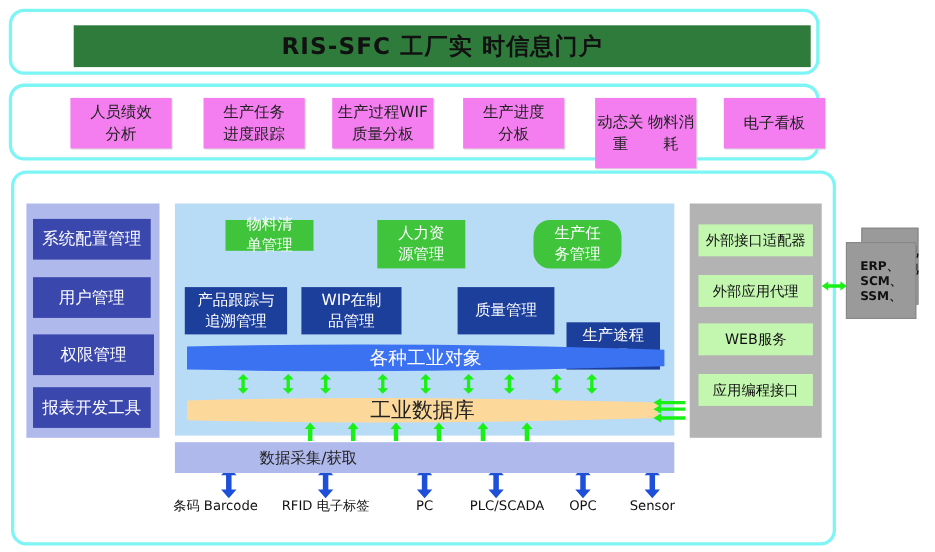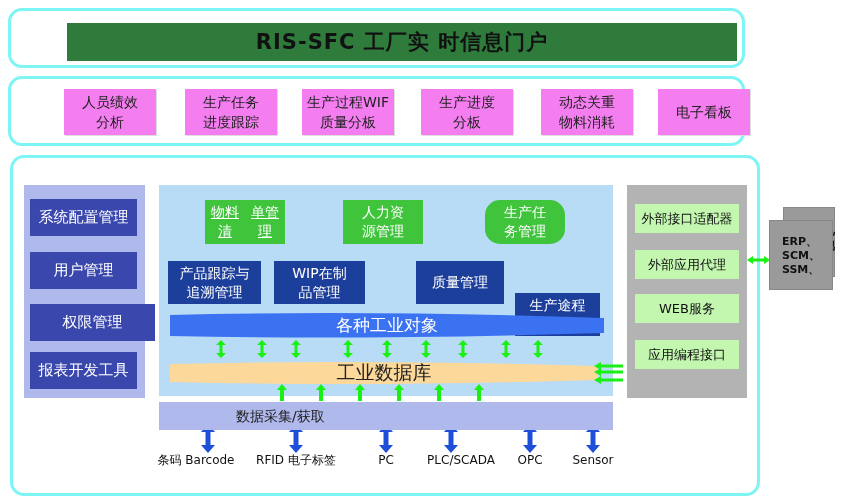--- a/index.html
+++ b/index.html
@@ -38,43 +38,43 @@
       <div>进度跟踪</div>
     </div>
     <div class="abs pink center" style="left: 302px; top: 89px; width: 92px; height: 46px; flex-direction: column;">
       <div>生产过程WIF</div>
       <div>质量分板</div>
     </div>
     <div class="abs pink center" style="left: 421px; top: 89px; width: 92px; height: 46px; flex-direction: column;">
       <div>生产进度</div>
       <div>分板</div>
     </div>
-    <div class="abs pink center" style="left: 541px; top: 89px; width: 92px; height: 46px; flex-direction: column;">
+    <div class="abs pink center" style="left: 541px; top: 89px; width: 92px; height: 64px; flex-direction: row;">
       <div>动态关重</div>
       <div>物料消耗</div>
     </div>
     <div class="abs pink center" style="left: 658px; top: 89px; width: 92px; height: 46px; flex-direction: column;">
       <div>电子看板</div>
       <div></div>
     </div>
   </div>
 
 <div class="frame" style="left:10px;top:155px;width:750px;height:341px;"></div>
 
 <div class="abs blue-left-panel" style="left:24px;top:185px;width:121px;height:213px;"></div>
 <div id="left-items">
     <div class="abs purple-btn center" style="left:30px;top:199px;width:107px;height:37px;">系统配置管理</div>
     <div class="abs purple-btn center" style="left:30px;top:252px;width:107px;height:37px;">用户管理</div>
-    <div class="abs purple-btn center" style="left:30px;top:304px;width:125px;height:37px;">权限管理</div>
+    <div class="abs purple-btn center" style="left:30px;top:304px;width:110px;height:37px;">权限管理</div>
     <div class="abs purple-btn center" style="left:30px;top:352px;width:107px;height:37px;">报表开发工具</div>
   </div>
 
 <div class="abs center-panel" style="left:159px;top:185px;width:454px;height:211px;"></div>
 <div id="green-row">
-    <div class="abs green-btn center" style="left: 205px; top: 200px; width: 80px; height: 44px; flex-direction: row; text-decoration: underline;">
+    <div class="abs green-btn center" style="left: 205px; top: 200px; width: 80px; height: 28px; flex-direction: column;">
       <div>物料清</div>
       <div>单管理</div>
     </div>
     <div class="abs green-btn center" style="left: 343px; top: 200px; width: 80px; height: 44px; flex-direction: column;">
       <div>人力资</div>
       <div>源管理</div>
     </div>
     <div class="abs green-btn center" style="left: 485px; top: 200px; width: 80px; height: 44px; flex-direction: column; border-radius: 15px;">
       <div>生产任</div>
       <div>务管理</div>

